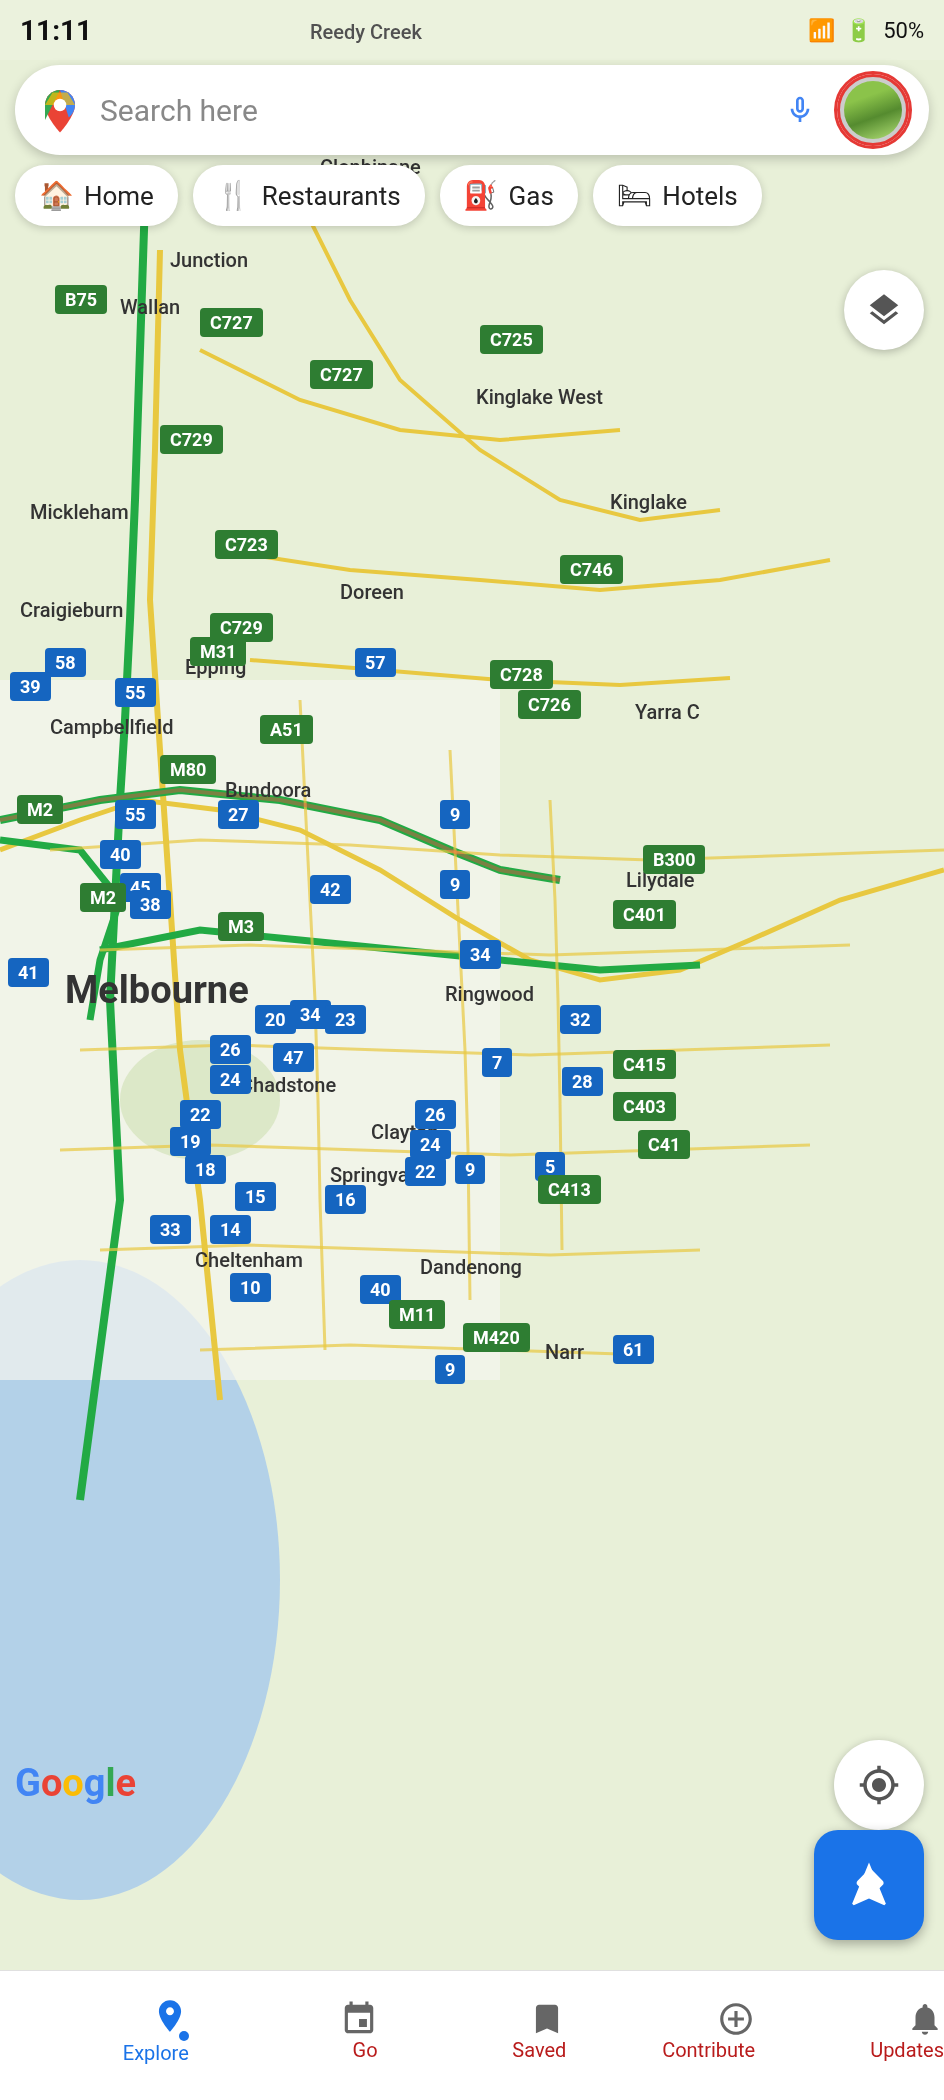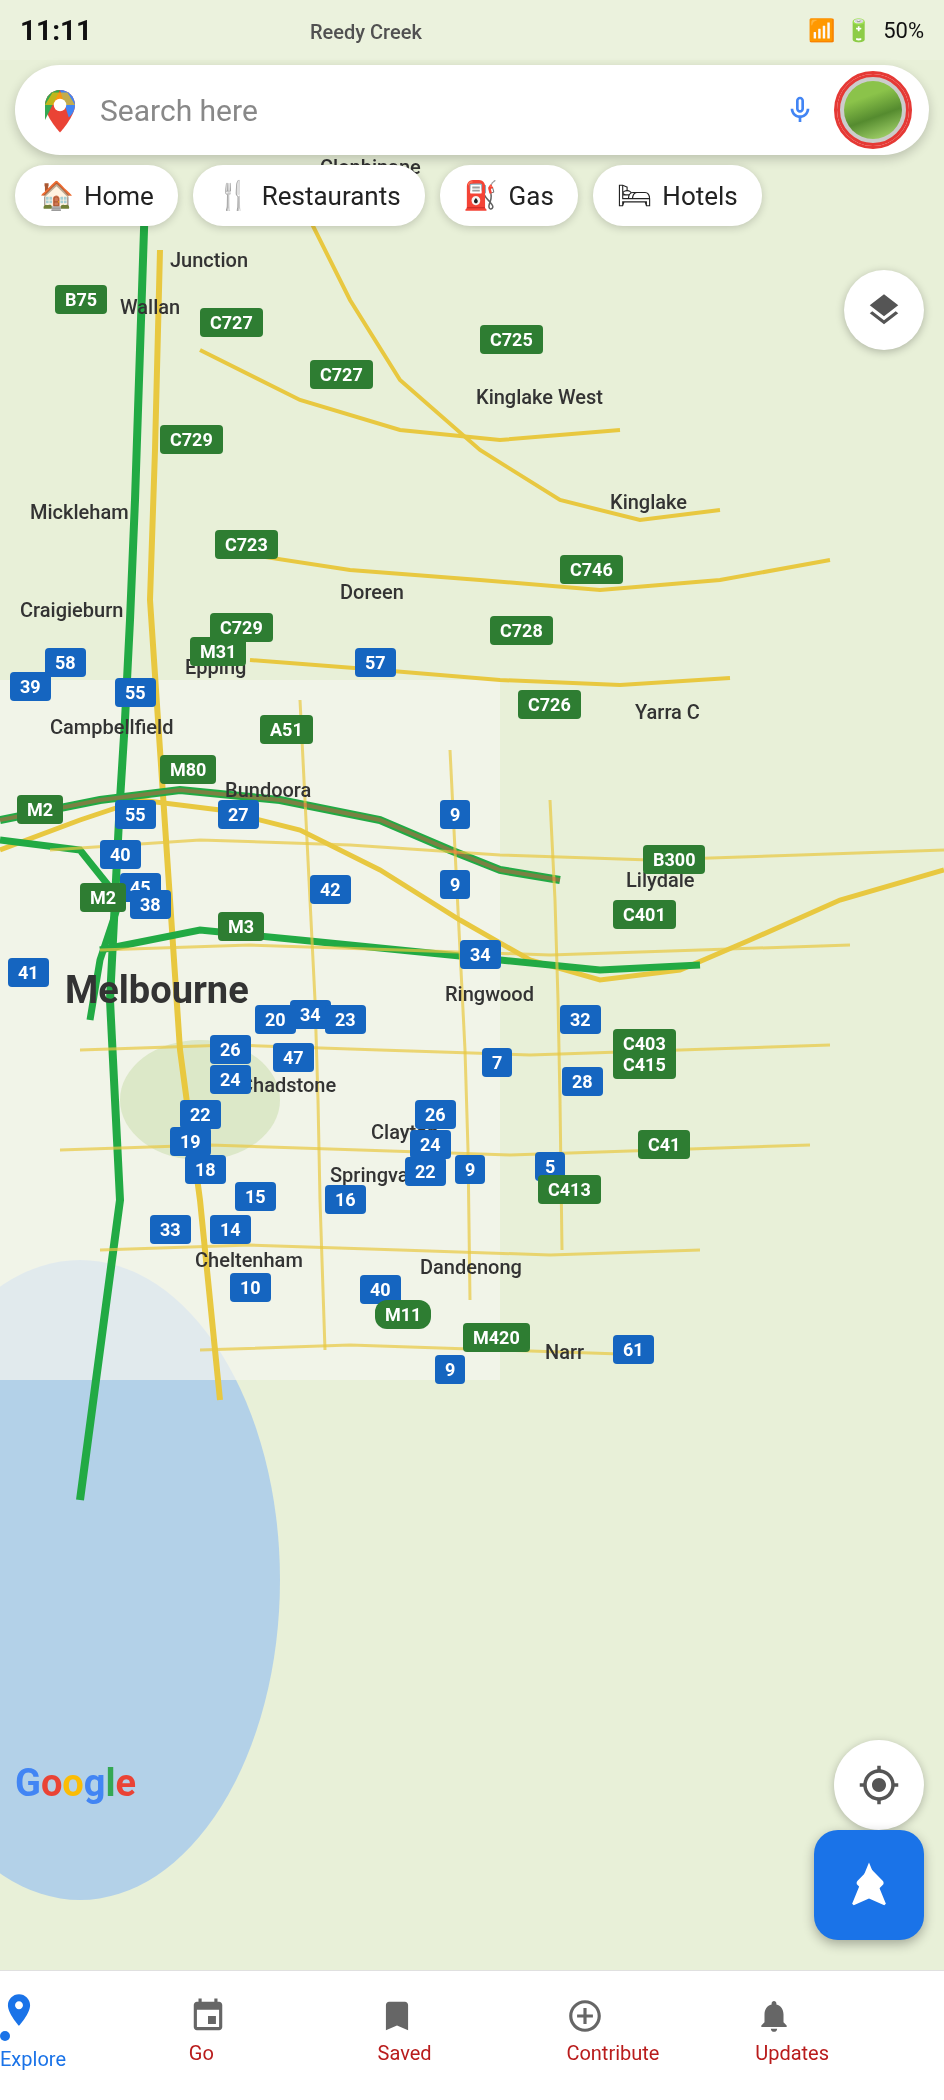--- a/index.html
+++ b/index.html
@@ -206,23 +206,23 @@
       display: flex;
       align-items: center;
       justify-content: space-around;
       border-top: 1px solid #e0e0e0;
       z-index: 200;
       padding-bottom: 10px;
     }
     .nav-item {
       display: flex;
       flex-direction: column;
-      align-items: flex-start;
-      gap: 6px;
+      align-items: flex-end;
       flex: 1;
+      margin-left: 33px;
     }
     .nav-label {
       font-size: 20px;
       color: #b91c1c;
     }
     .nav-label.active {
       color: #1a73e8;
     }
     .nav-explore-dot {
       width: 10px;
@@ -345,21 +345,21 @@
   <div class="place-label" style="top:1340px;left:545px;">Narr</div>
 
   <div class="road-badge" style="top:285px;left:55px;">B75</div>
   <div class="road-badge" style="top:308px;left:200px;">C727</div>
   <div class="road-badge" style="top:360px;left:310px;">C727</div>
   <div class="road-badge" style="top:325px;left:480px;">C725</div>
   <div class="road-badge" style="top:425px;left:160px;">C729</div>
   <div class="road-badge" style="top:530px;left:215px;">C723</div>
   <div class="road-badge" style="top:613px;left:210px;">C729</div>
   <div class="road-badge" style="top:637px;left:190px;">M31</div>
-  <div class="road-badge" style="top:616px;left:490px;">C728</div>
+  <div class="road-badge" style="top:660px;left:490px;">C728</div>
   <div class="road-badge" style="top:690px;left:518px;">C726</div>
   <div class="road-badge blue" style="top:648px;left:355px;">57</div>
   <div class="road-badge" style="top:715px;left:260px;">A51</div>
   <div class="road-badge" style="top:555px;left:560px;">C746</div>
   <div class="road-badge" style="top:755px;left:160px;">M80</div>
   <div class="road-badge blue" style="top:648px;left:45px;">58</div>
   <div class="road-badge blue" style="top:678px;left:115px;">55</div>
   <div class="road-badge blue" style="top:672px;left:10px;">39</div>
   <div class="road-badge blue" style="top:800px;left:218px;">27</div>
   <div class="road-badge" style="top:795px;left:17px;">M2</div>
@@ -376,41 +376,41 @@
   <div class="road-badge blue" style="top:940px;left:460px;">34</div>
   <div class="road-badge" style="top:900px;left:613px;">C401</div>
   <div class="road-badge blue" style="top:958px;left:8px;">41</div>
   <div class="road-badge blue" style="top:1000px;left:290px;">34</div>
   <div class="road-badge blue" style="top:1005px;left:255px;">20</div>
   <div class="road-badge blue" style="top:1005px;left:325px;">23</div>
   <div class="road-badge blue" style="top:1035px;left:210px;">26</div>
   <div class="road-badge blue" style="top:1043px;left:273px;">47</div>
   <div class="road-badge blue" style="top:1005px;left:560px;">32</div>
   <div class="road-badge blue" style="top:1048px;left:482px;">7</div>
-  <div class="road-badge" style="top:993px;left:613px;margin-top:36px;">C403</div>
+  <div class="road-badge" style="top:1056px;left:613px;margin-top:36px;">C403</div>
   <div class="road-badge" style="top:1050px;left:613px;">C415</div>
   <div class="road-badge blue" style="top:1065px;left:210px;">24</div>
   <div class="road-badge blue" style="top:1100px;left:415px;">26</div>
   <div class="road-badge blue" style="top:1067px;left:562px;">28</div>
   <div class="road-badge blue" style="top:1100px;left:180px;">22</div>
   <div class="road-badge blue" style="top:1130px;left:410px;">24</div>
   <div class="road-badge blue" style="top:1127px;left:170px;">19</div>
   <div class="road-badge blue" style="top:1155px;left:455px;">9</div>
   <div class="road-badge blue" style="top:1152px;left:535px;">5</div>
   <div class="road-badge blue" style="top:1155px;left:185px;">18</div>
   <div class="road-badge blue" style="top:1157px;left:405px;">22</div>
   <div class="road-badge blue" style="top:1182px;left:235px;">15</div>
   <div class="road-badge blue" style="top:1185px;left:325px;">16</div>
   <div class="road-badge" style="top:1175px;left:538px;">C413</div>
   <div class="road-badge" style="top:1130px;left:638px;">C41</div>
   <div class="road-badge blue" style="top:1215px;left:150px;">33</div>
   <div class="road-badge blue" style="top:1215px;left:210px;">14</div>
   <div class="road-badge blue" style="top:1273px;left:230px;">10</div>
   <div class="road-badge blue" style="top:1275px;left:360px;">40</div>
-  <div class="road-badge" style="top:1300px;left:375px;border-radius:12px;">M11</div>
+  <div class="road-badge" style="top:1300px;left:389px;">M11</div>
   <div class="road-badge" style="top:1323px;left:463px;">M420</div>
   <div class="road-badge blue" style="top:1355px;left:435px;">9</div>
   <div class="road-badge blue" style="top:1335px;left:613px;">61</div>
 
   <div class="google-logo" style="bottom:165px;left:15px;font-size:38px;font-weight:bold;display:flex;">
     <span style="color:#4285f4;">G</span>
     <span style="color:#ea4335;">o</span>
     <span style="color:#fbbc05;">o</span>
     <span style="color:#4285f4;">g</span>
     <span style="color:#34a853;">l</span>

